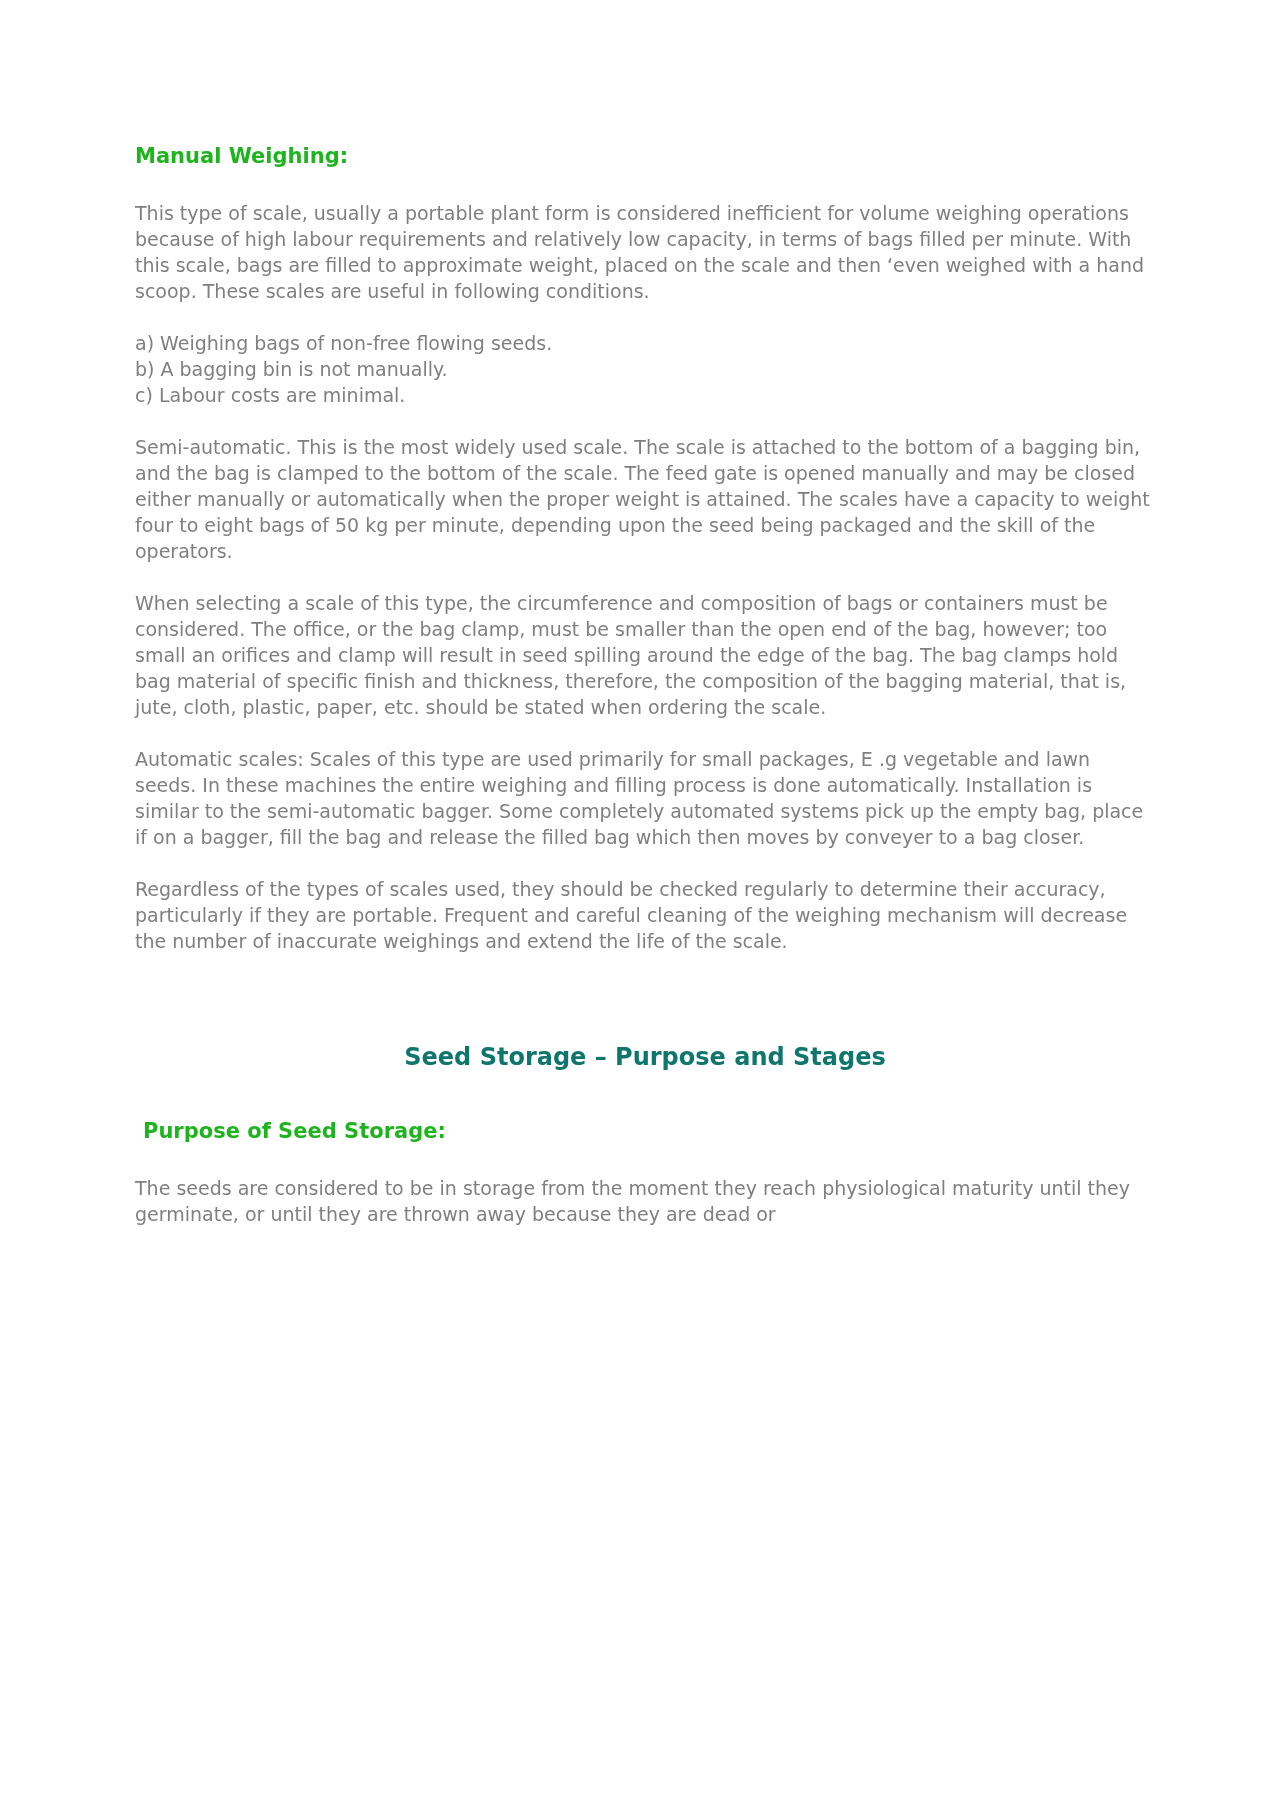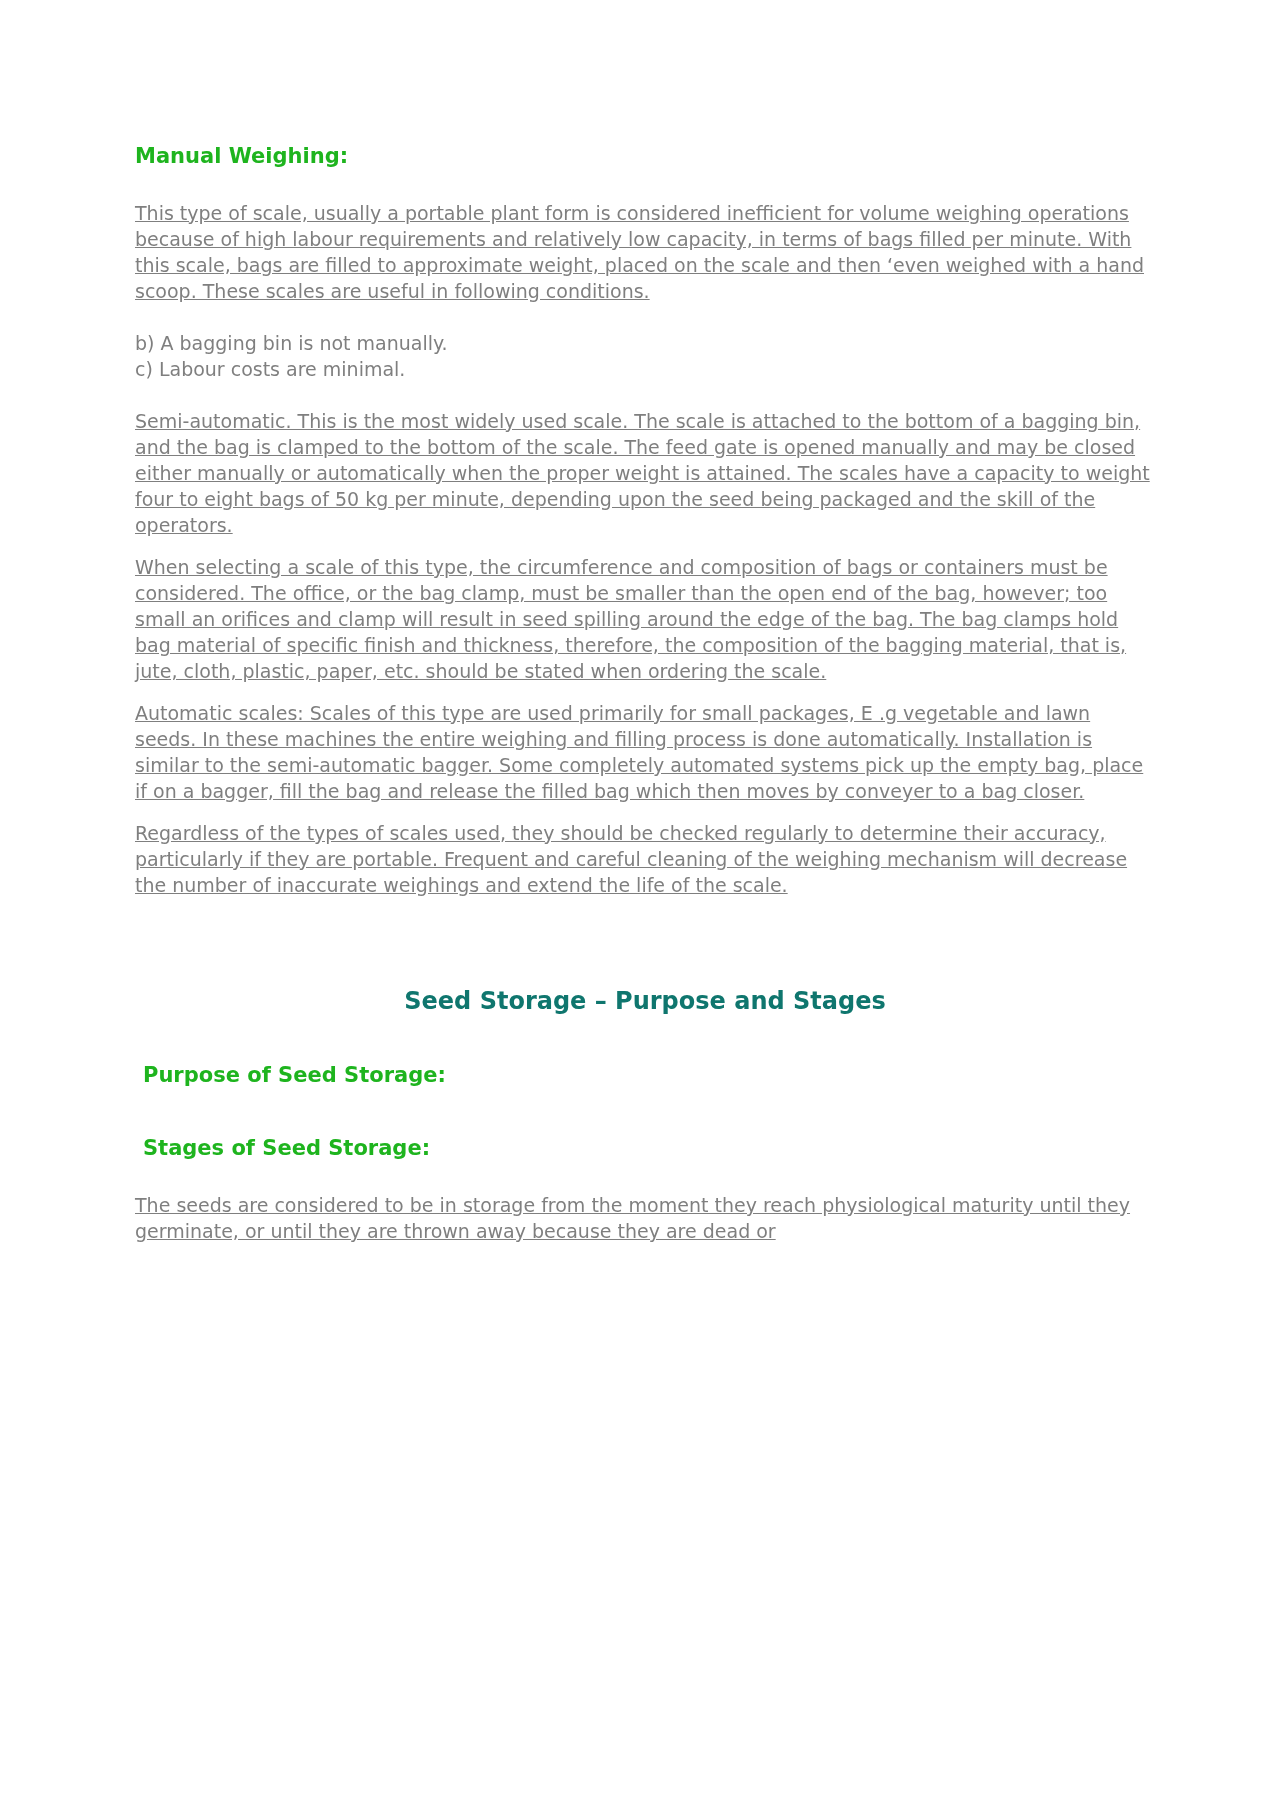--- a/index.html
+++ b/index.html
@@ -17,23 +17,22 @@
     box-sizing: border-box;
     padding: 143px 118px 0 135px;
   }
   .content {
     width: 1020px;
   }
   .body-text {
     color: #7f7f7f;
     font-size: 19px;
     line-height: 26px;
-    margin: 16px 0;
+    margin: 26px 0;
     text-align: left;
-    text-decoration: underline;
   }
   .list-block {
     margin: 26px 0;
   }
   .list-line {
     color: #7f7f7f;
     font-size: 19px;
     line-height: 26px;
   }
   h2.green-heading {
@@ -63,36 +62,36 @@
 <body>
 
 <div class="page">
   <div class="content">
 
     <h2 class="green-heading">Manual Weighing:</h2>
 
     <p class="body-text">This type of scale, usually a portable plant form is considered inefficient for volume weighing operations because of high labour requirements and relatively low capacity, in terms of bags filled per minute. With this scale, bags are filled to approximate weight, placed on the scale and then ‘even weighed with a hand scoop. These scales are useful in following conditions.</p>
 
     <div class="list-block">
+      <div class="list-line">a) Weighing bags of non-free flowing seeds.</div>
       <div class="list-line">b) A bagging bin is not manually.</div>
       <div class="list-line">c) Labour costs are minimal.</div>
     </div>
 
     <p class="body-text">Semi-automatic. This is the most widely used scale. The scale is attached to the bottom of a bagging bin, and the bag is clamped to the bottom of the scale. The feed gate is opened manually and may be closed either manually or automatically when the proper weight is attained. The scales have a capacity to weight four to eight bags of 50 kg per minute, depending upon the seed being packaged and the skill of the operators.</p>
 
     <p class="body-text">When selecting a scale of this type, the circumference and composition of bags or containers must be considered. The office, or the bag clamp, must be smaller than the open end of the bag, however; too small an orifices and clamp will result in seed spilling around the edge of the bag. The bag clamps hold bag material of specific finish and thickness, therefore, the composition of the bagging material, that is, jute, cloth, plastic, paper, etc. should be stated when ordering the scale.</p>
 
     <p class="body-text">Automatic scales: Scales of this type are used primarily for small packages, E .g vegetable and lawn seeds. In these machines the entire weighing and filling process is done automatically. Installation is similar to the semi-automatic bagger. Some completely automated systems pick up the empty bag, place if on a bagger, fill the bag and release the filled bag  which then moves by conveyer to a bag closer.</p>
 
     <p class="body-text">Regardless of the types of scales used, they should be checked regularly to determine their accuracy, particularly if they are portable. Frequent and careful cleaning of the weighing mechanism will decrease the number of inaccurate weighings and extend the life of the scale.</p>
 
 
     <h1 class="section-title">Seed Storage – Purpose and Stages</h1>
 
     <h2 class="sub-heading">Purpose of Seed Storage:</h2>
 
 
-    <h2 class="sub-heading">Stages of Seed Storage:</h2>
 
     <p class="body-text">The seeds are considered to be in storage from the moment they reach physiological maturity until they germinate, or until they are thrown away because they are dead or</p>
 
   </div>
 </div>
 
 </body></html>

